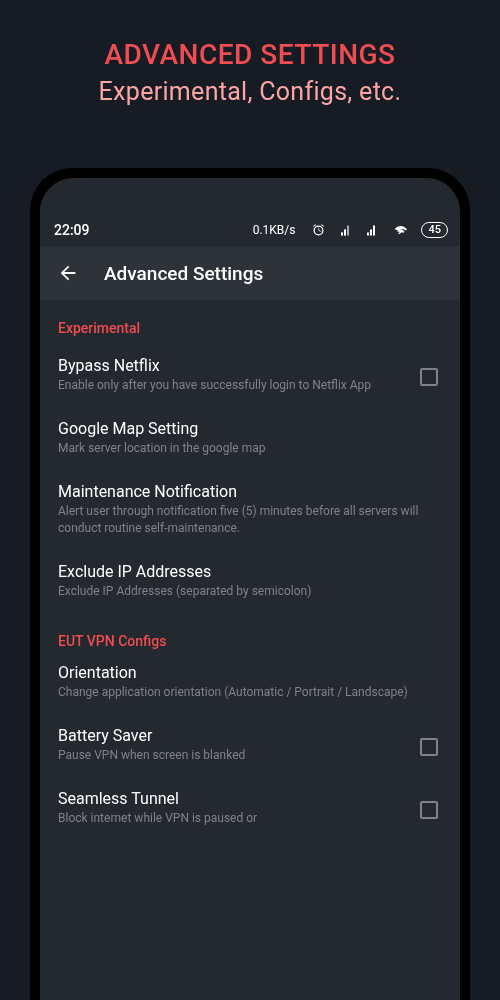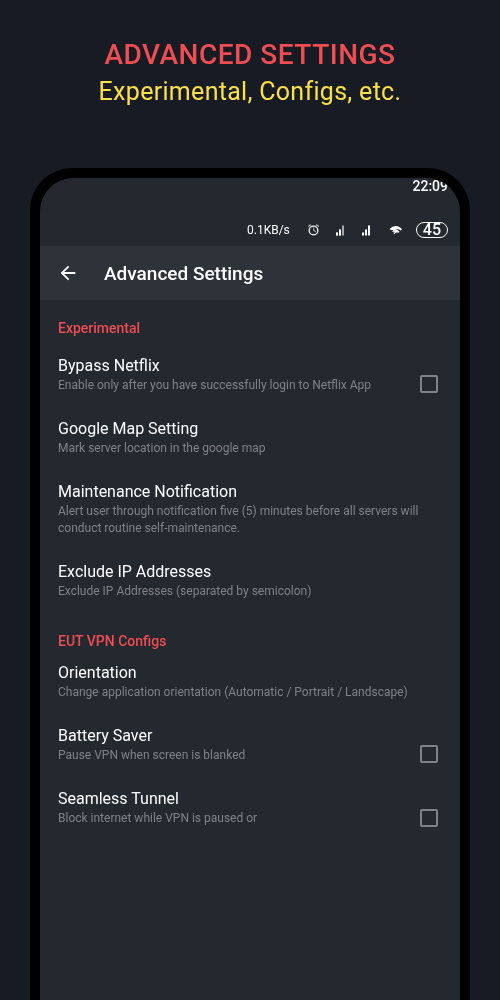--- a/index.html
+++ b/index.html
@@ -18,21 +18,21 @@
     }
     .hero-title {
       color: #ef4d52;
       font-size: 28px;
       font-weight: 500;
       text-align: center;
       padding-top: 38px;
       letter-spacing: 0.5px;
     }
     .hero-subtitle {
-      color: #fde047;
+      color: #fca5a5;
       font-size: 25px;
       font-weight: 400;
       text-align: center;
       padding-top: 6px;
       letter-spacing: 0.3px;
     }
     .phone-frame {
       position: absolute;
       top: 168px;
       left: 30px;
@@ -53,21 +53,20 @@
     }
     .status-bar {
       height: 68px;
       background: #24282f;
       display: flex;
       align-items: flex-end;
       justify-content: space-between;
       padding: 0 12px 8px 14px;
       color: #ffffff;
       font-size: 14px;
-      flex-direction: column;
     }
     .status-time {
       font-weight: 500;
     }
     .status-right {
       display: flex;
       align-items: center;
       gap: 14px;
     }
     .status-speed {
@@ -76,21 +75,21 @@
     }
     .icon-svg {
       width: 15px;
       height: 15px;
       fill: #ffffff;
     }
     .battery-pill {
       border: 1.5px solid #ffffff;
       border-radius: 9px;
       padding: 0 6px;
-      font-size: 16px;
+      font-size: 11px;
       line-height: 14px;
       font-weight: 500;
     }
     .app-bar {
       height: 54px;
       background: #2e3239;
       display: flex;
       align-items: center;
       padding: 0 16px;
     }
@@ -116,21 +115,21 @@
       color: #ef4d52;
       font-size: 14px;
       font-weight: 500;
       padding: 20px 34px 8px 18px;
     }
     .setting-item {
       padding: 12px 18px 14px 18px;
     }
     .setting-row {
       display: flex;
-      align-items: flex-end;
+      align-items: center;
       justify-content: space-between;
       gap: 0;
     }
     .setting-text {
       flex: 1;
     }
     .setting-title {
       color: #ffffff;
       font-size: 16px;
       font-weight: 400;

